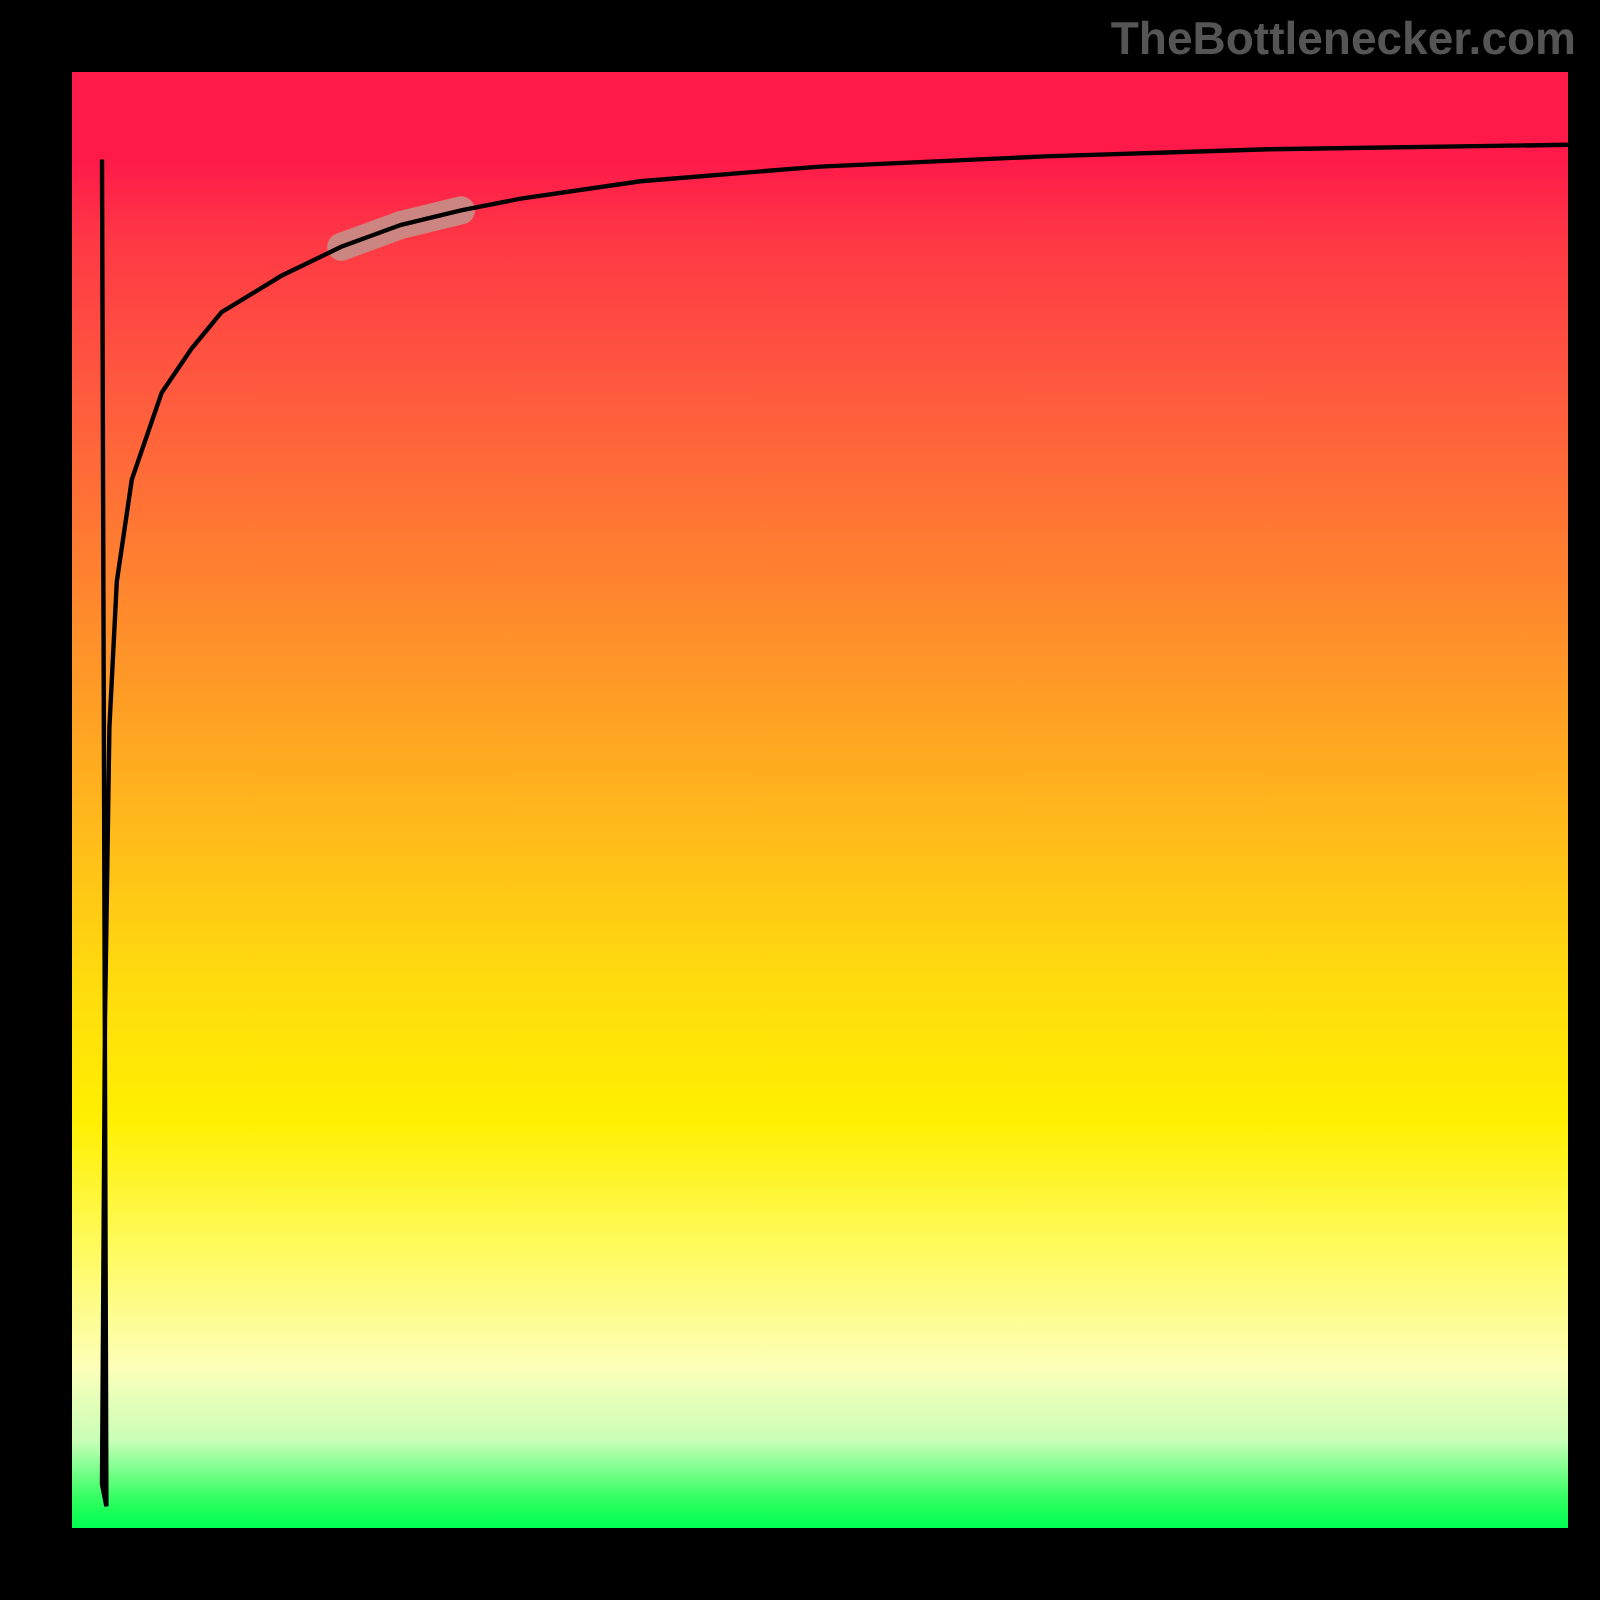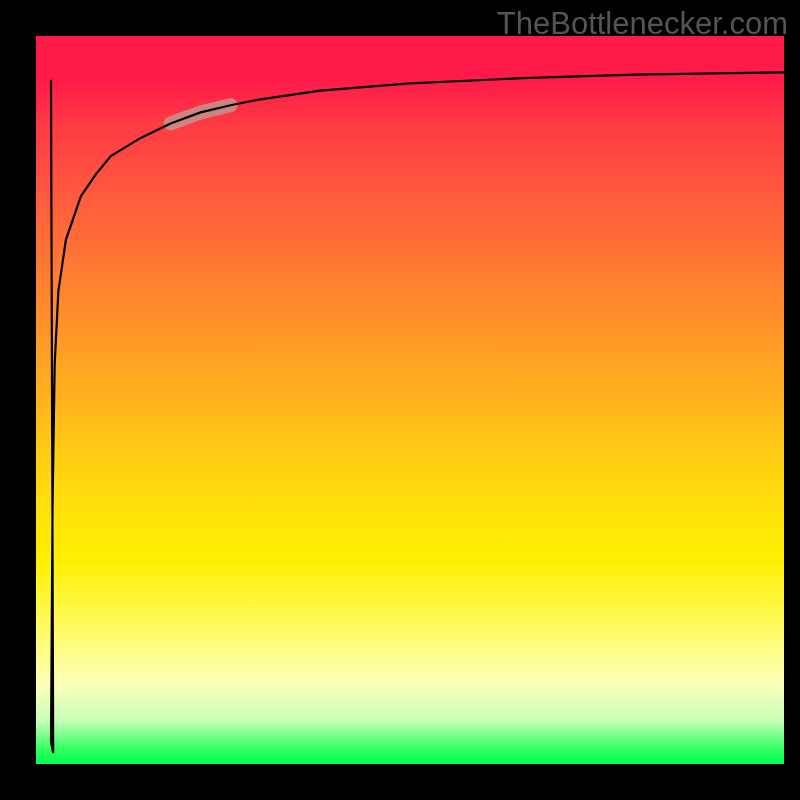--- a/index.html
+++ b/index.html
@@ -12,22 +12,22 @@
       height: 800px;
       background: #000;
       position: relative;
       font-family: Arial, Helvetica, sans-serif;
     }
     .watermark {
       position: absolute;
       top: 6px;
       right: 12px;
       color: #555;
-      font-size: 31px;
-      font-weight: 400;
+      font-size: 23px;
+      font-weight: 700;
       z-index: 10;
     }
     .plot-area {
       position: absolute;
       left: 36px;
       top: 36px;
       width: 748px;
       height: 728px;
       background: linear-gradient(to bottom,
         #ff1a4a 0%,

